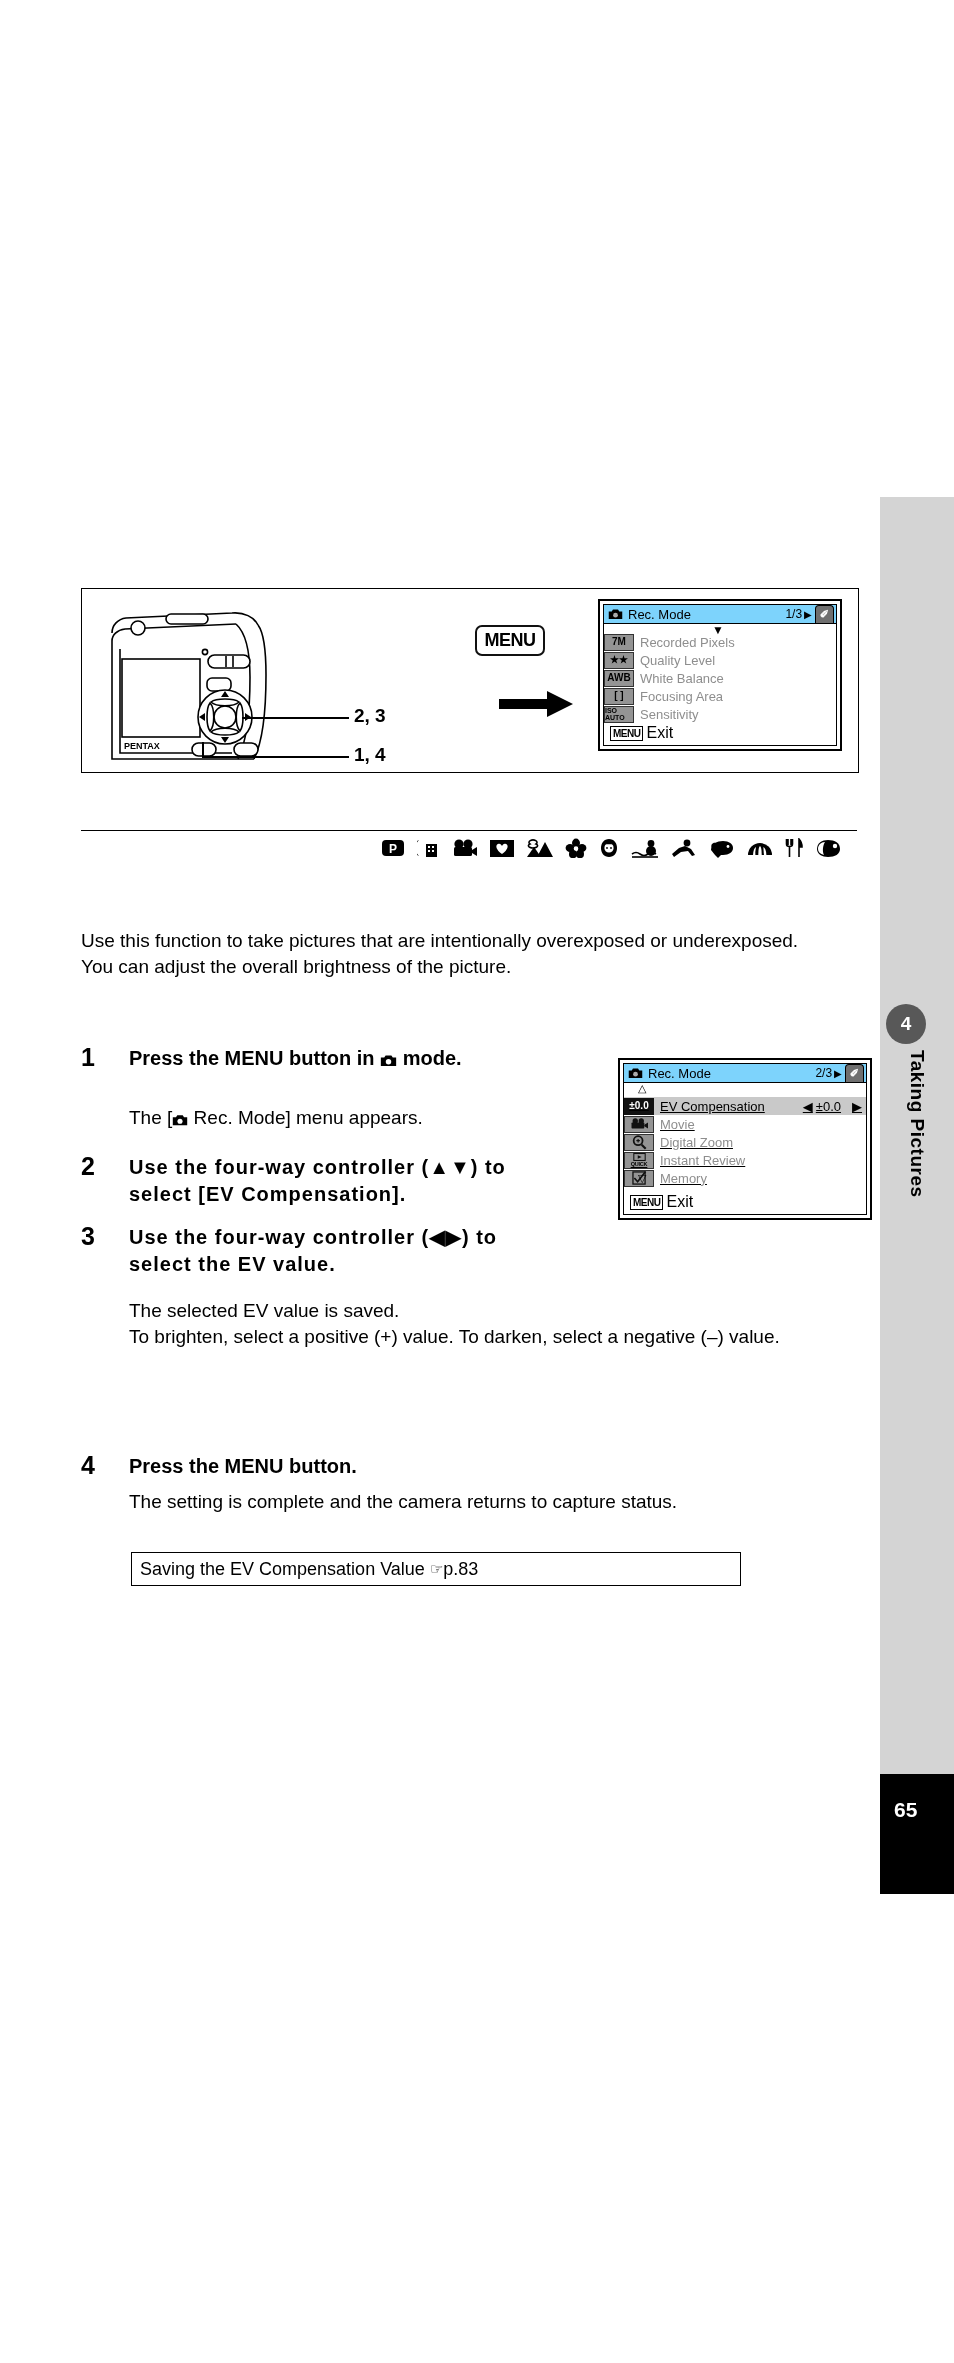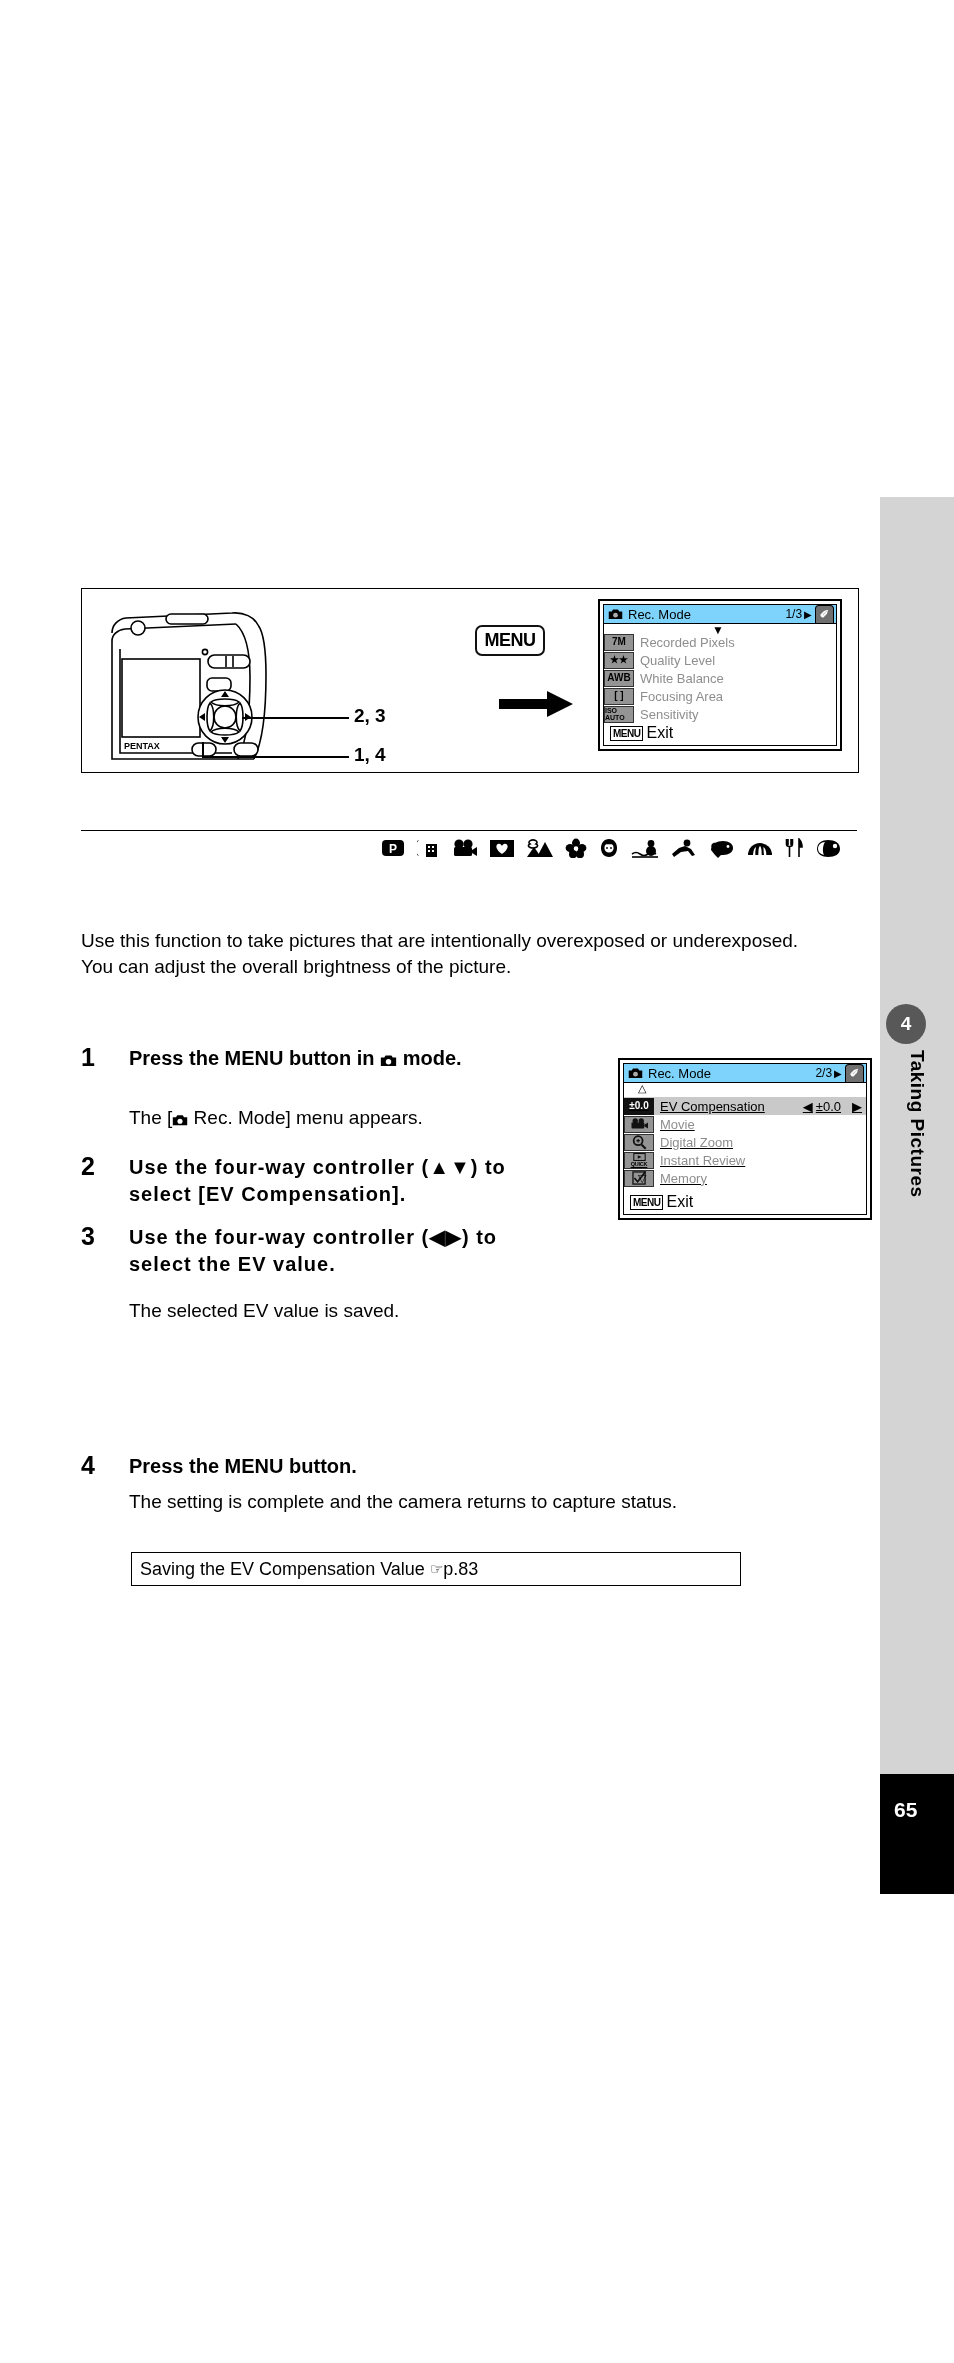--- a/index.html
+++ b/index.html
@@ -437,20 +437,21 @@
     <div class="step-num">2</div>
     <div class="step-title arrows">Use the four-way controller (▲▼) to select [EV Compensation].</div>
   </div>
 
   <div class="step" style="left:81px;top:1222px;width:480px;">
     <div class="step-num">3</div>
     <div class="step-title arrows">Use the four-way controller (◀▶) to select the EV value.</div>
   </div>
   <div class="step-body" style="left:129px;top:1298px;width:740px;">
     <div>The selected EV value is saved.</div>
+    <div>To brighten, select a positive (+) value. To darken, select a negative (–) value.</div>
   </div>
 
   <div class="step" style="left:81px;top:1451px;width:560px;">
     <div class="step-num">4</div>
     <div class="step-title" style="width:560px;">Press the MENU button.</div>
     <div class="step-body" style="top:38px;width:740px;">The setting is complete and the camera returns to capture status.</div>
   </div>
 
   <div class="notebox">
     <span>Saving the EV Compensation Value</span>&nbsp;<span style="font-size:15px;">☞</span><span>p.83</span>

